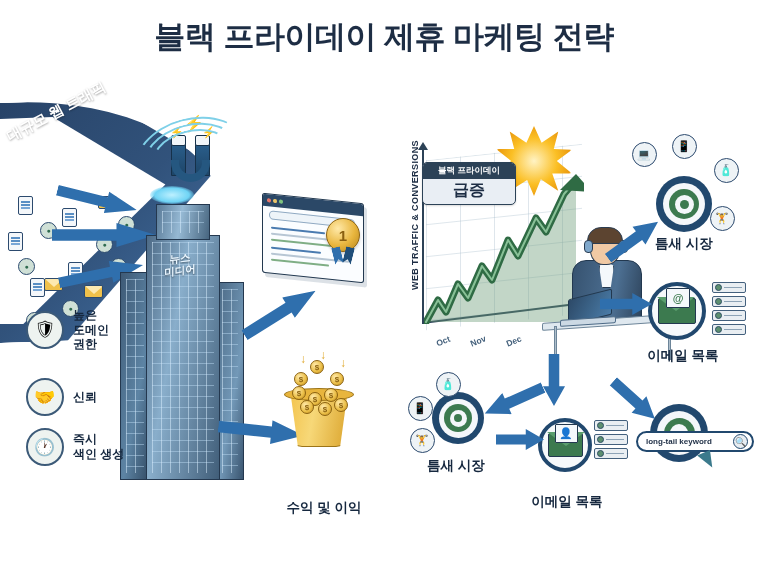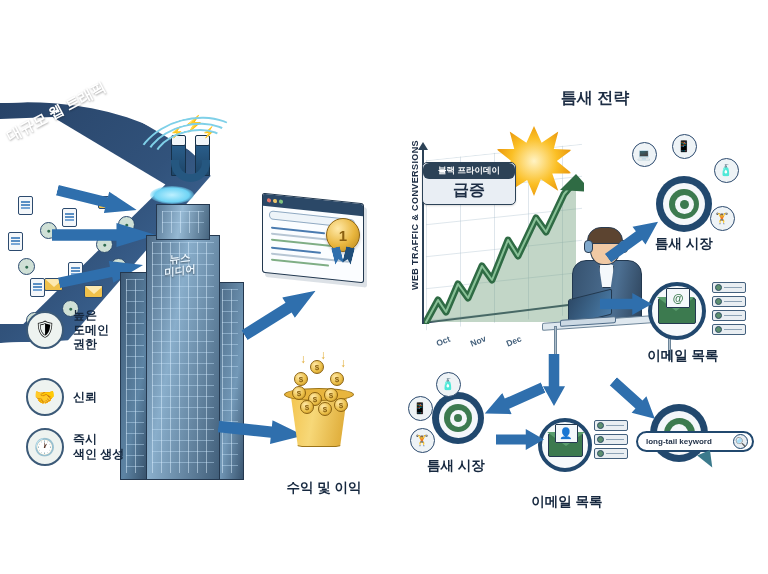--- a/index.html
+++ b/index.html
@@ -258,21 +258,21 @@
     clip-path: polygon(50% 0,60% 24%,82% 8%,76% 33%,100% 34%,80% 50%,100% 68%,74% 68%,82% 93%,59% 76%,50% 100%,41% 77%,19% 92%,25% 67%,0 67%,20% 50%,0 33%,24% 33%,18% 8%,40% 24%);
   }
   #callout {
     left: 14px; top: 14px; width: 94px;
     border: 1.8px solid #2c4257; border-radius: 5px;
     background: #e9eef4; overflow: hidden;
     box-shadow: 0 1px 2px rgba(0,0,0,.15);
   }
   #callout-head {
     background: #2c4257; color: #fff; font-size: 8.5px; font-weight: 700;
-    text-align: center; padding: 2px 12px; border-radius: 6px;
+    text-align: center; padding: 2px 12px;
   }
   #callout-body {
     font-size: 16px; font-weight: 700; color: #1d2d44;
     text-align: center; padding: 1px 0 3px;
   }
 
   
   #worker { left: 556px; top: 226px; width: 120px; height: 128px; }
   #w-head {
     position: absolute; left: 34px; top: 6px; width: 30px; height: 33px;
@@ -404,21 +404,21 @@
     border-left: 9px solid transparent; border-right: 5px solid transparent;
     border-top: 17px solid #3b7a8c;
     transform: rotate(-24deg);
   }
 </style>
 </head>
 <body>
 
 <div id="canvas">
 
-  <div class="abs sub-title" id="sub-right">틈새 전략</div>
+  <div class="abs main-title">블랙 프라이데이 제휴 마케팅 전략</div>
 
   <div class="abs" id="funnel-band"></div>
   <div class="abs" id="funnel-inner"></div>
   <div class="abs" id="traffic-label">대규모 웹 트래픽</div>
 
   <div class="abs doc-ico" style="left:18px;top:196px;"></div>
   <div class="abs doc-ico" style="left:8px;top:232px;"></div>
   <div class="abs doc-ico" style="left:62px;top:208px;"></div>
   <div class="abs doc-ico" style="left:30px;top:278px;"></div>
   <div class="abs doc-ico" style="left:68px;top:262px;"></div>
@@ -500,21 +500,21 @@
   <div class="abs coin" style="left:324px;top:388px;">$</div>
   <div class="abs coin" style="left:300px;top:400px;">$</div>
   <div class="abs coin" style="left:318px;top:402px;">$</div>
   <div class="abs coin" style="left:334px;top:398px;">$</div>
   <div class="abs coin" style="left:310px;top:360px;">$</div>
   <div class="abs coin" style="left:294px;top:372px;">$</div>
   <div class="abs coin" style="left:330px;top:372px;">$</div>
   <div class="abs fall-arrow" style="left:300px;top:352px;">↓</div>
   <div class="abs fall-arrow" style="left:320px;top:348px;">↓</div>
   <div class="abs fall-arrow" style="left:340px;top:356px;">↓</div>
-  <div class="abs caption" style="left:272px;top:480px;width:104px;">수익 및 이익</div>
+  <div class="abs caption" style="left:272px;top:500px;width:104px;">수익 및 이익</div>
 
   <div class="badge-row" style="left:26px;top:308px;">
     <div class="badge-circle">
       <span>🛡</span>
     </div>
     <div class="caption sm" style="text-align:left;">높은
 도메인
 권한</div>
   </div>
   <div class="badge-row" style="left:26px;top:378px;">

